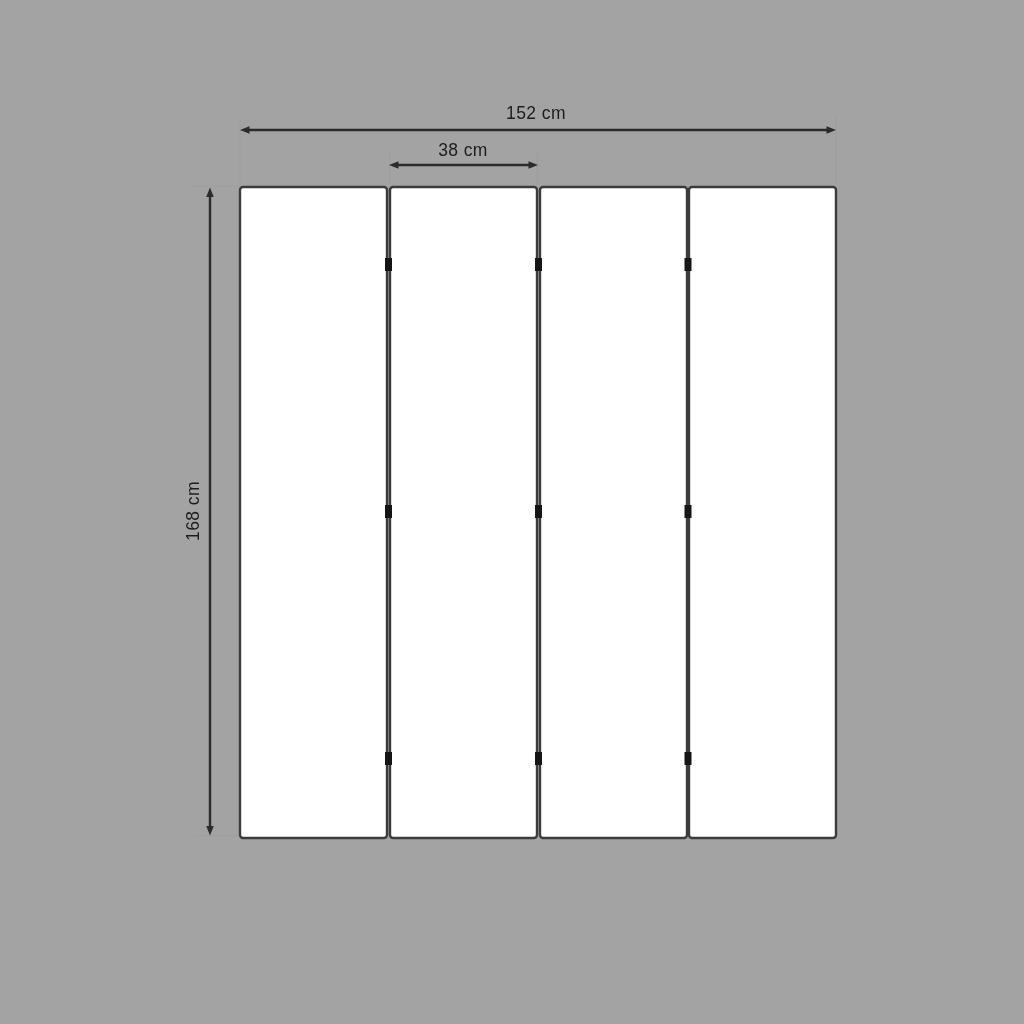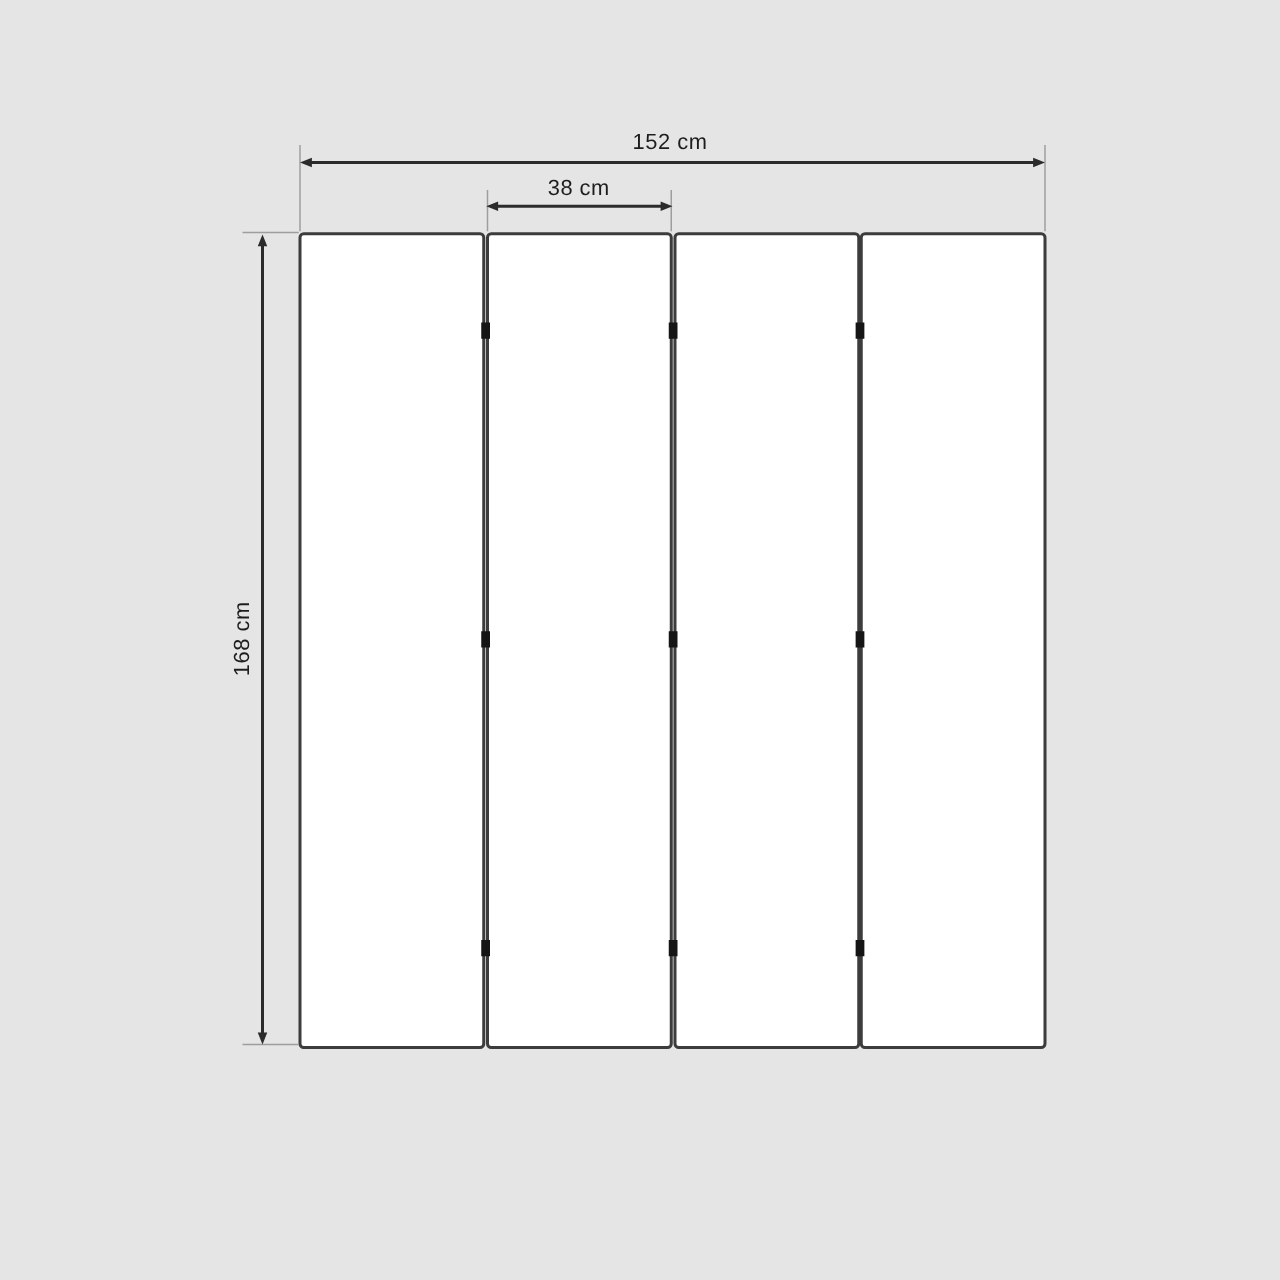--- a/index.html
+++ b/index.html
@@ -8,21 +8,21 @@
     background: #ffffff;
     width: 1024px;
     height: 1024px;
     overflow: hidden;
     font-family: "Liberation Sans", sans-serif;
   }
   .stage {
     position: relative;
     width: 1024px;
     height: 1024px;
-    background: #e5e5e5;
+    background: #a3a3a3;
   }
   svg { display: block; }
   text {
     font-family: "Liberation Sans", sans-serif;
     font-size: 17.5px;
     fill: #1d1d1d;
     letter-spacing: 0.4px;
   }
   .panel {
     fill: #ffffff;

